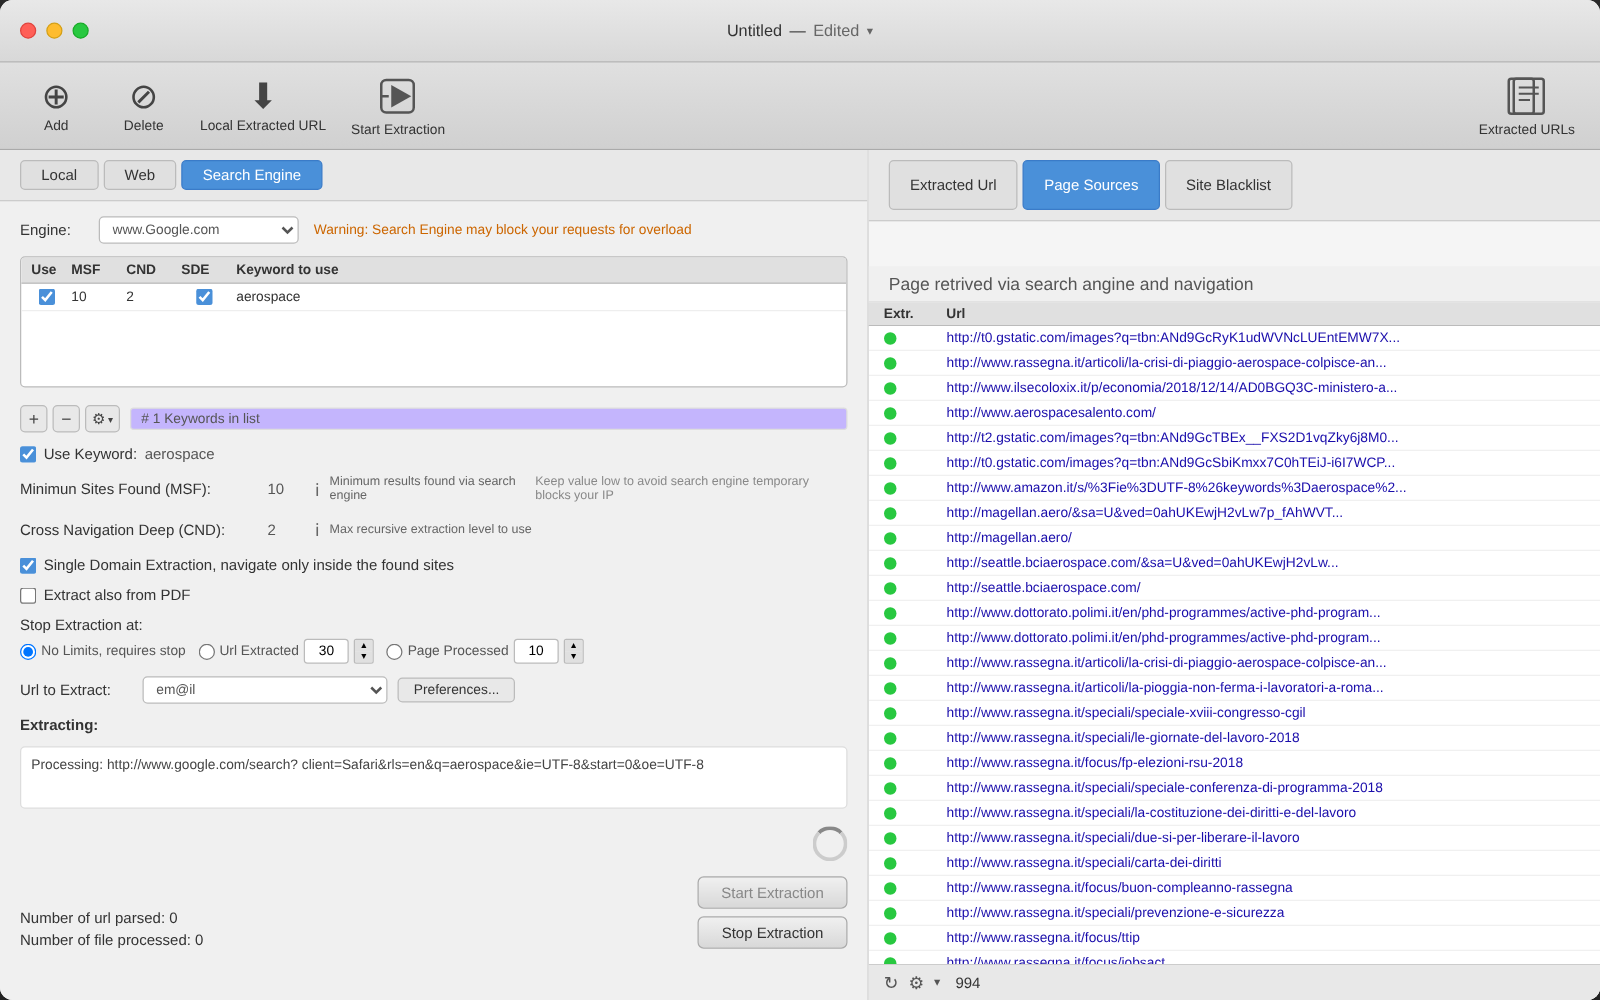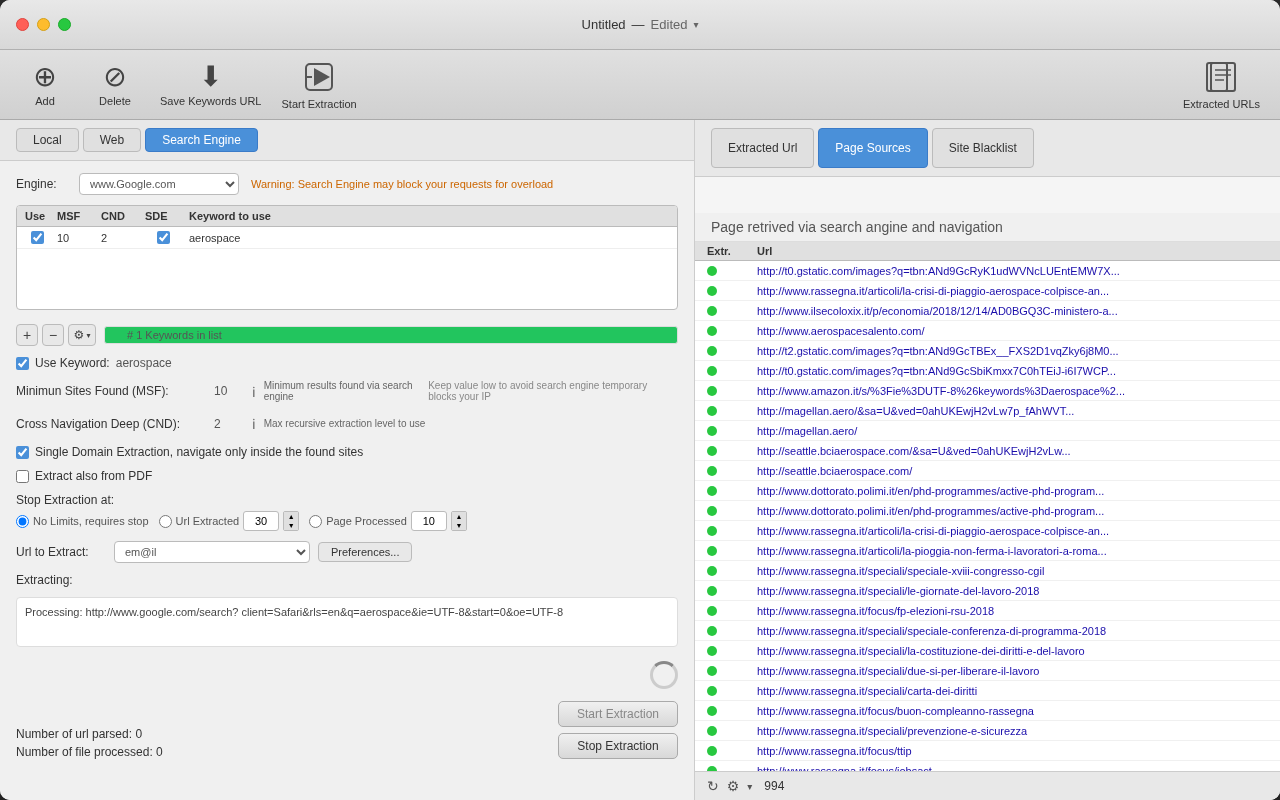--- a/index.html
+++ b/index.html
@@ -259,24 +259,24 @@
       justify-content: center;
       font-size: 12px;
       color: #444;
       gap: 2px;
     }
     .kw-count {
       font-size: 11px;
       color: #555;
       margin-left: 4px;
       flex: 1;
-      background: #22c55e;
+      background: #c4b5fd;
       border: 1px solid #ddd;
       border-radius: 3px;
-      padding: 2px 22px;
+      padding: 2px 8px;
     }
     
     .use-kw-row {
       display: flex;
       align-items: center;
       gap: 6px;
     }
     .use-kw-row label {
       font-size: 12px;
       color: #333;
@@ -400,20 +400,21 @@
       background: #e8e8e8;
       font-size: 11px;
       cursor: pointer;
       color: #333;
     }
     
     .extracting-row {
       display: flex;
       align-items: flex-end;
       gap: 6px;
+      font-weight: bold;
     }
     .extracting-label {
       font-size: 12px;
       color: #333;
     }
     
     .processing-text {
       font-size: 11px;
       color: #444;
       line-height: 1.5;
@@ -629,21 +630,21 @@
     <div class="toolbar-item">
       <span class="icon">⊕</span>
       <span class="label">Add</span>
     </div>
     <div class="toolbar-item">
       <span class="icon">⊘</span>
       <span class="label">Delete</span>
     </div>
     <div class="toolbar-item">
       <span class="icon">⬇</span>
-      <span class="label">Save Keywords URL</span>
+      <span class="label">Local Extracted URL</span>
     </div>
     <div class="toolbar-item">
       <svg width="34" height="34" viewBox="0 0 34 34">
         <rect x="4" y="4" width="26" height="26" rx="4" fill="none" stroke="#555" stroke-width="2"></rect>
         <polygon points="12,8 28,17 12,26" fill="#555"></polygon>
         <line x1="4" y1="17" x2="10" y2="17" stroke="#555" stroke-width="2"></line>
       </svg>
       <span class="label">Start Extraction</span>
     </div>
     <div class="toolbar-right">

